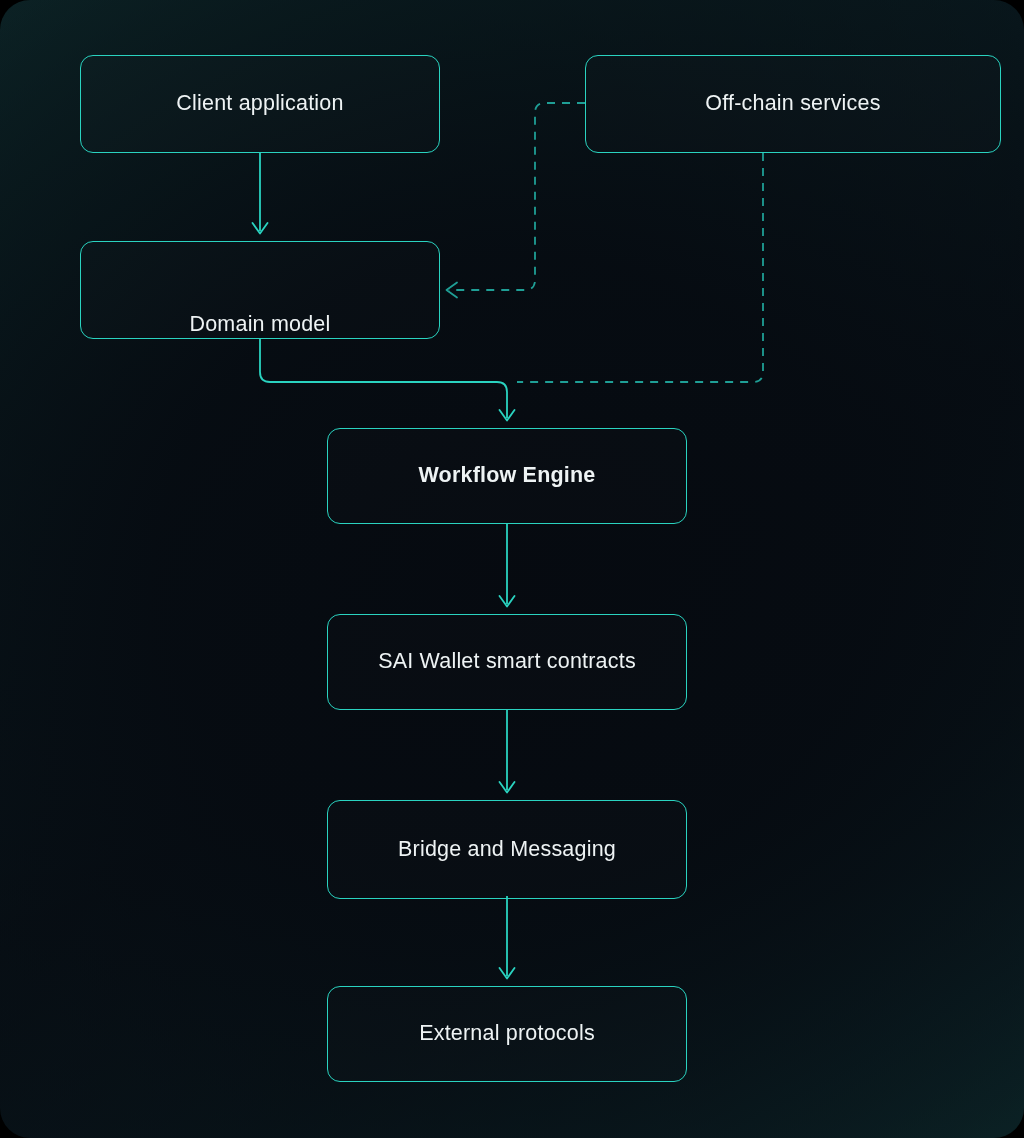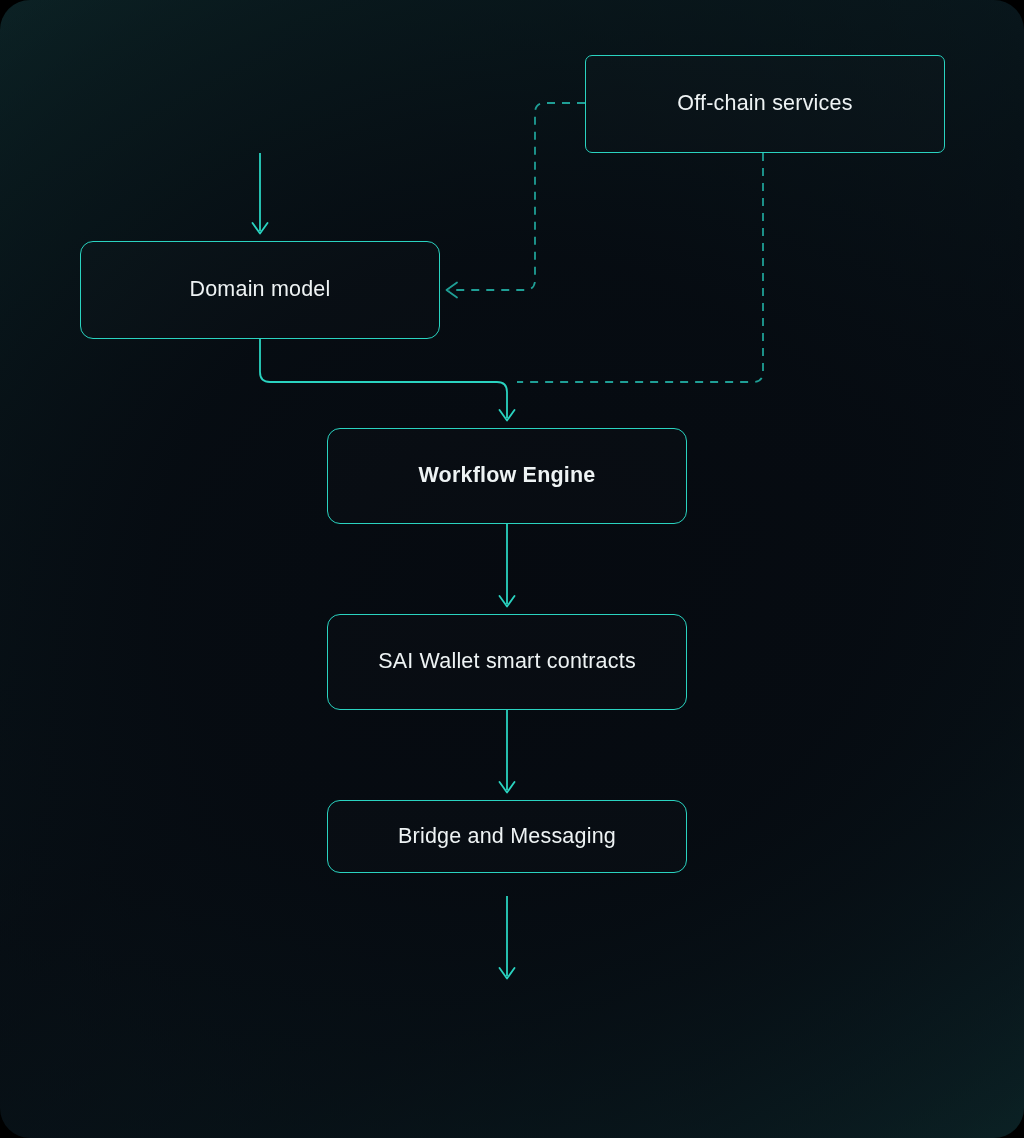--- a/index.html
+++ b/index.html
@@ -85,35 +85,41 @@
       <path d="M507,710 L507,790" fill="none" stroke="#2ad3c0" stroke-width="1.8"></path>
       <path d="M499.5,782 L507,792.5 L514.5,782" fill="none" stroke="#2ad3c0" stroke-width="1.8" stroke-linecap="round" stroke-linejoin="round"></path>
     </g>
 
     <g>
       <path d="M507,896 L507,976" fill="none" stroke="#2ad3c0" stroke-width="1.8"></path>
       <path d="M499.5,968 L507,978.5 L514.5,968" fill="none" stroke="#2ad3c0" stroke-width="1.8" stroke-linecap="round" stroke-linejoin="round"></path>
     </g>
   </svg>
 
+  <div class="node" style="left:80px; top:55px; width:360px; height:98px;">
+    <span class="node-label">Client application</span>
+  </div>
 
-  <div class="node" style="left:585px; top:55px; width:360px; height:98px;border-radius:7px;">
+  <div class="node" style="left:585px; top:55px; width:416px; height:98px;">
     <span class="node-label">Off-chain services</span>
   </div>
 
-  <div class="node" style="left:80px; top:241px; width:360px; height:98px;">
+  <div class="node" style="left:80px; top:241px; width:360px; height:98px;align-items:flex-end;">
     <span class="node-label">Domain model</span>
   </div>
 
   <div class="node" style="left:327px; top:428px; width:360px; height:96px;font-weight:bold;">
     <span class="node-label">Workflow Engine</span>
   </div>
 
   <div class="node" style="left:327px; top:614px; width:360px; height:96px;text-align:center;">
     <span class="node-label">SAI Wallet smart contracts</span>
   </div>
 
-  <div class="node" style="left:327px; top:800px; width:360px; height:73px;text-align:right;">
+  <div class="node" style="left:327px; top:800px; width:360px; height:99px;text-align:right;">
     <span class="node-label">Bridge and Messaging</span>
   </div>
 
+  <div class="node" style="left:327px; top:986px; width:360px; height:96px;">
+    <span class="node-label">External protocols</span>
+  </div>
 
 </div>
 
 </body></html>

